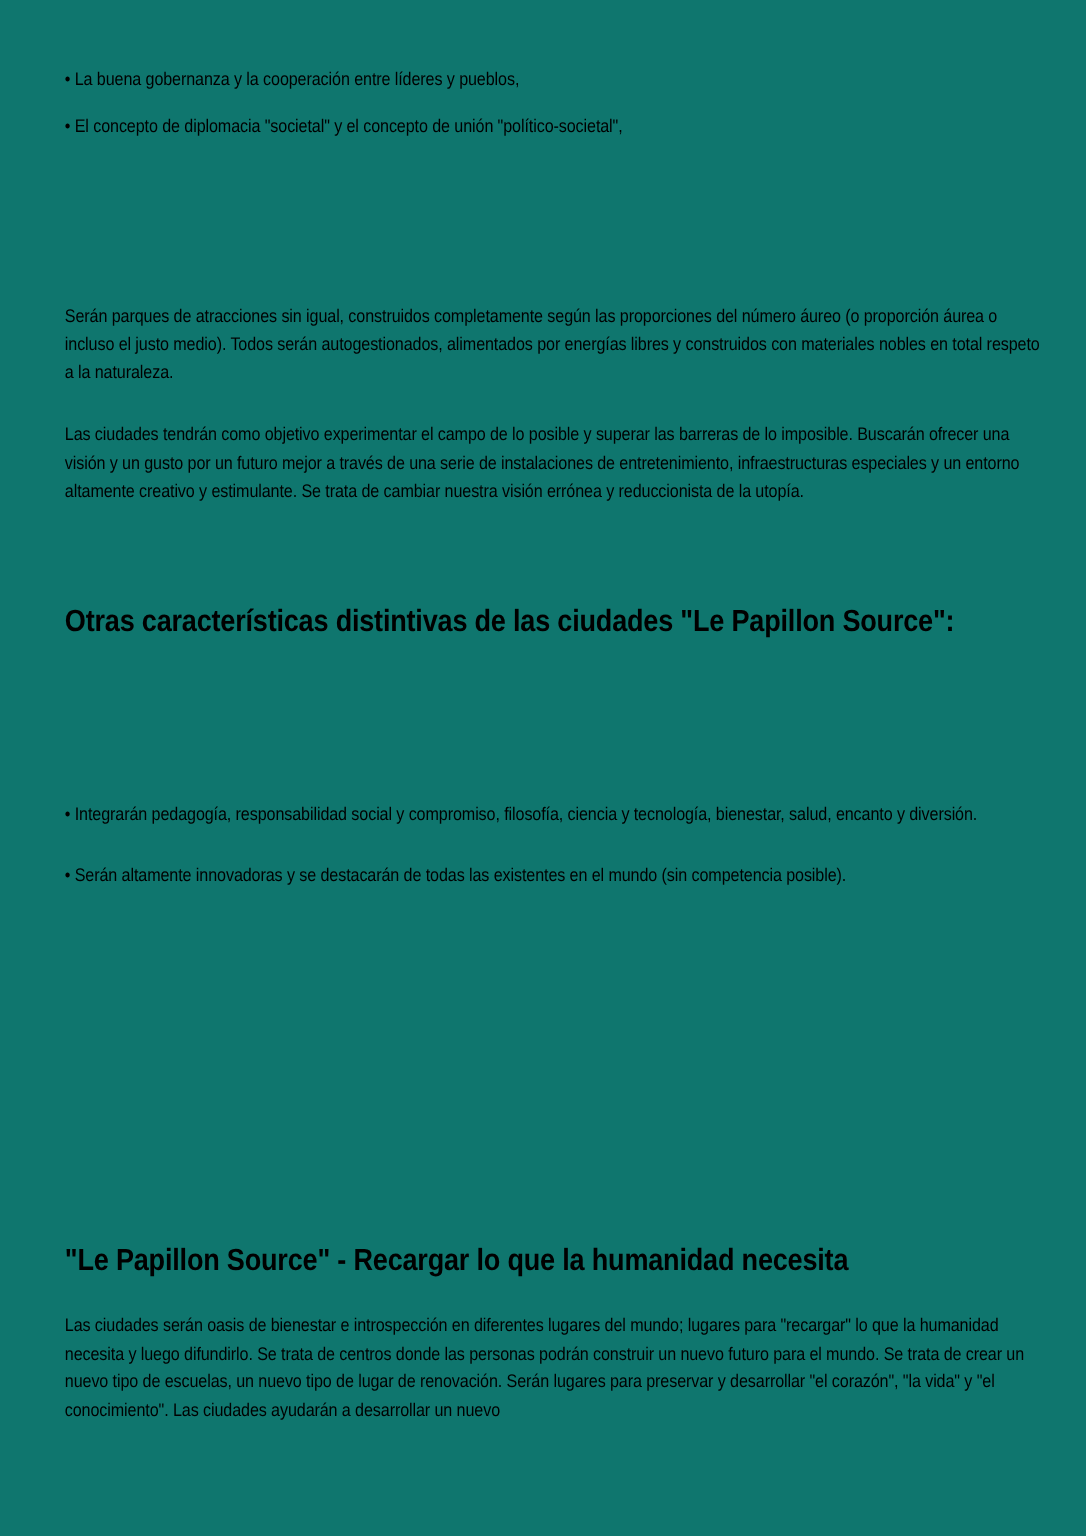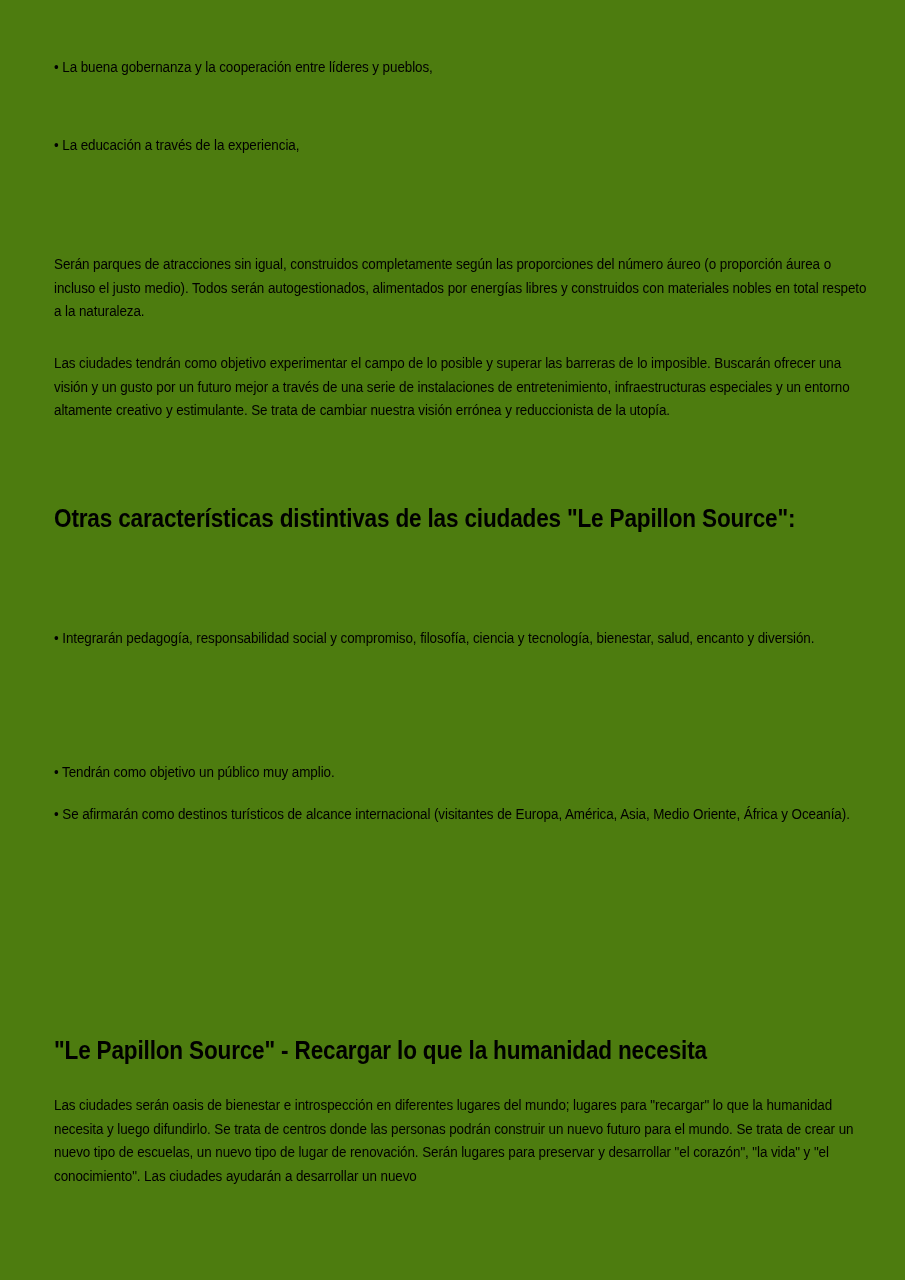--- a/index.html
+++ b/index.html
@@ -4,21 +4,21 @@
 <style>
   html, body {
     margin: 0;
     padding: 0;
     background: #ffffff;
   }
   .page {
     position: relative;
     width: 905px;
     height: 1280px;
-    background: #4d7c0f;
+    background: #0f766e;
     overflow: hidden;
     font-family: "Liberation Sans", "DejaVu Sans", sans-serif;
     color: #000000;
     -webkit-font-smoothing: antialiased;
   }
 
   
   .narrow {
     display: block;
     transform: scaleX(0.885);
@@ -55,64 +55,59 @@
 <body>
 
 <div class="page">
 
   <div class="blk" style="top:56px">
     <span class="narrow">
         <p class="bullet">• La buena gobernanza y la cooperación entre líderes y pueblos,</p>
       </span>
   </div>
 
-
-  <div class="blk" style="top:134px">
+  <div class="blk" style="top:95px">
     <span class="narrow">
-        <p class="bullet">• La educación a través de la experiencia,</p>
+        <p class="bullet">• El concepto de diplomacia "societal" y el concepto de unión "político-societal",</p>
       </span>
   </div>
+
 
 
   <div class="blk" style="top:252px">
     <span class="narrow">
         <p class="para">Serán parques de atracciones sin igual, construidos completamente según las proporciones del número áureo (o proporción áurea o incluso el justo medio). Todos serán autogestionados, alimentados por energías libres y construidos con materiales nobles en total respeto a la naturaleza.</p>
       </span>
   </div>
 
   <div class="blk" style="top:351px">
     <span class="narrow">
         <p class="para">Las ciudades tendrán como objetivo experimentar el campo de lo posible y superar las barreras de lo imposible. Buscarán ofrecer una visión y un gusto por un futuro mejor a través de una serie de instalaciones de entretenimiento, infraestructuras especiales y un entorno altamente creativo y estimulante. Se trata de cambiar nuestra visión errónea y reduccionista de la utopía.</p>
       </span>
   </div>
 
   <div class="blk" style="top:499px">
     <span class="narrow">
         <h2 class="heading">Otras características distintivas de las ciudades "Le Papillon Source":</h2>
       </span>
   </div>
 
-  <div class="blk" style="top:627px">
+  <div class="blk" style="top:668px">
     <span class="narrow">
         <p class="bullet">• Integrarán pedagogía, responsabilidad social y compromiso, filosofía, ciencia y tecnología, bienestar, salud, encanto y diversión.</p>
       </span>
   </div>
 
-
-  <div class="blk" style="top:761px">
+  <div class="blk" style="top:719px">
     <span class="narrow">
-        <p class="bullet">• Tendrán como objetivo un público muy amplio.</p>
+        <p class="bullet">• Serán altamente innovadoras y se destacarán de todas las existentes en el mundo (sin competencia posible).</p>
       </span>
   </div>
 
-  <div class="blk" style="top:803px">
-    <span class="narrow">
-        <p class="bullet">• Se afirmarán como destinos turísticos de alcance internacional (visitantes de Europa, América, Asia, Medio Oriente, África y Oceanía).</p>
-      </span>
-  </div>
+
 
 
 
   <div class="blk" style="top:1031px">
     <span class="narrow">
         <h2 class="heading">"Le Papillon Source" - Recargar lo que la humanidad necesita</h2>
       </span>
   </div>
 
   <div class="blk" style="top:1093px">

